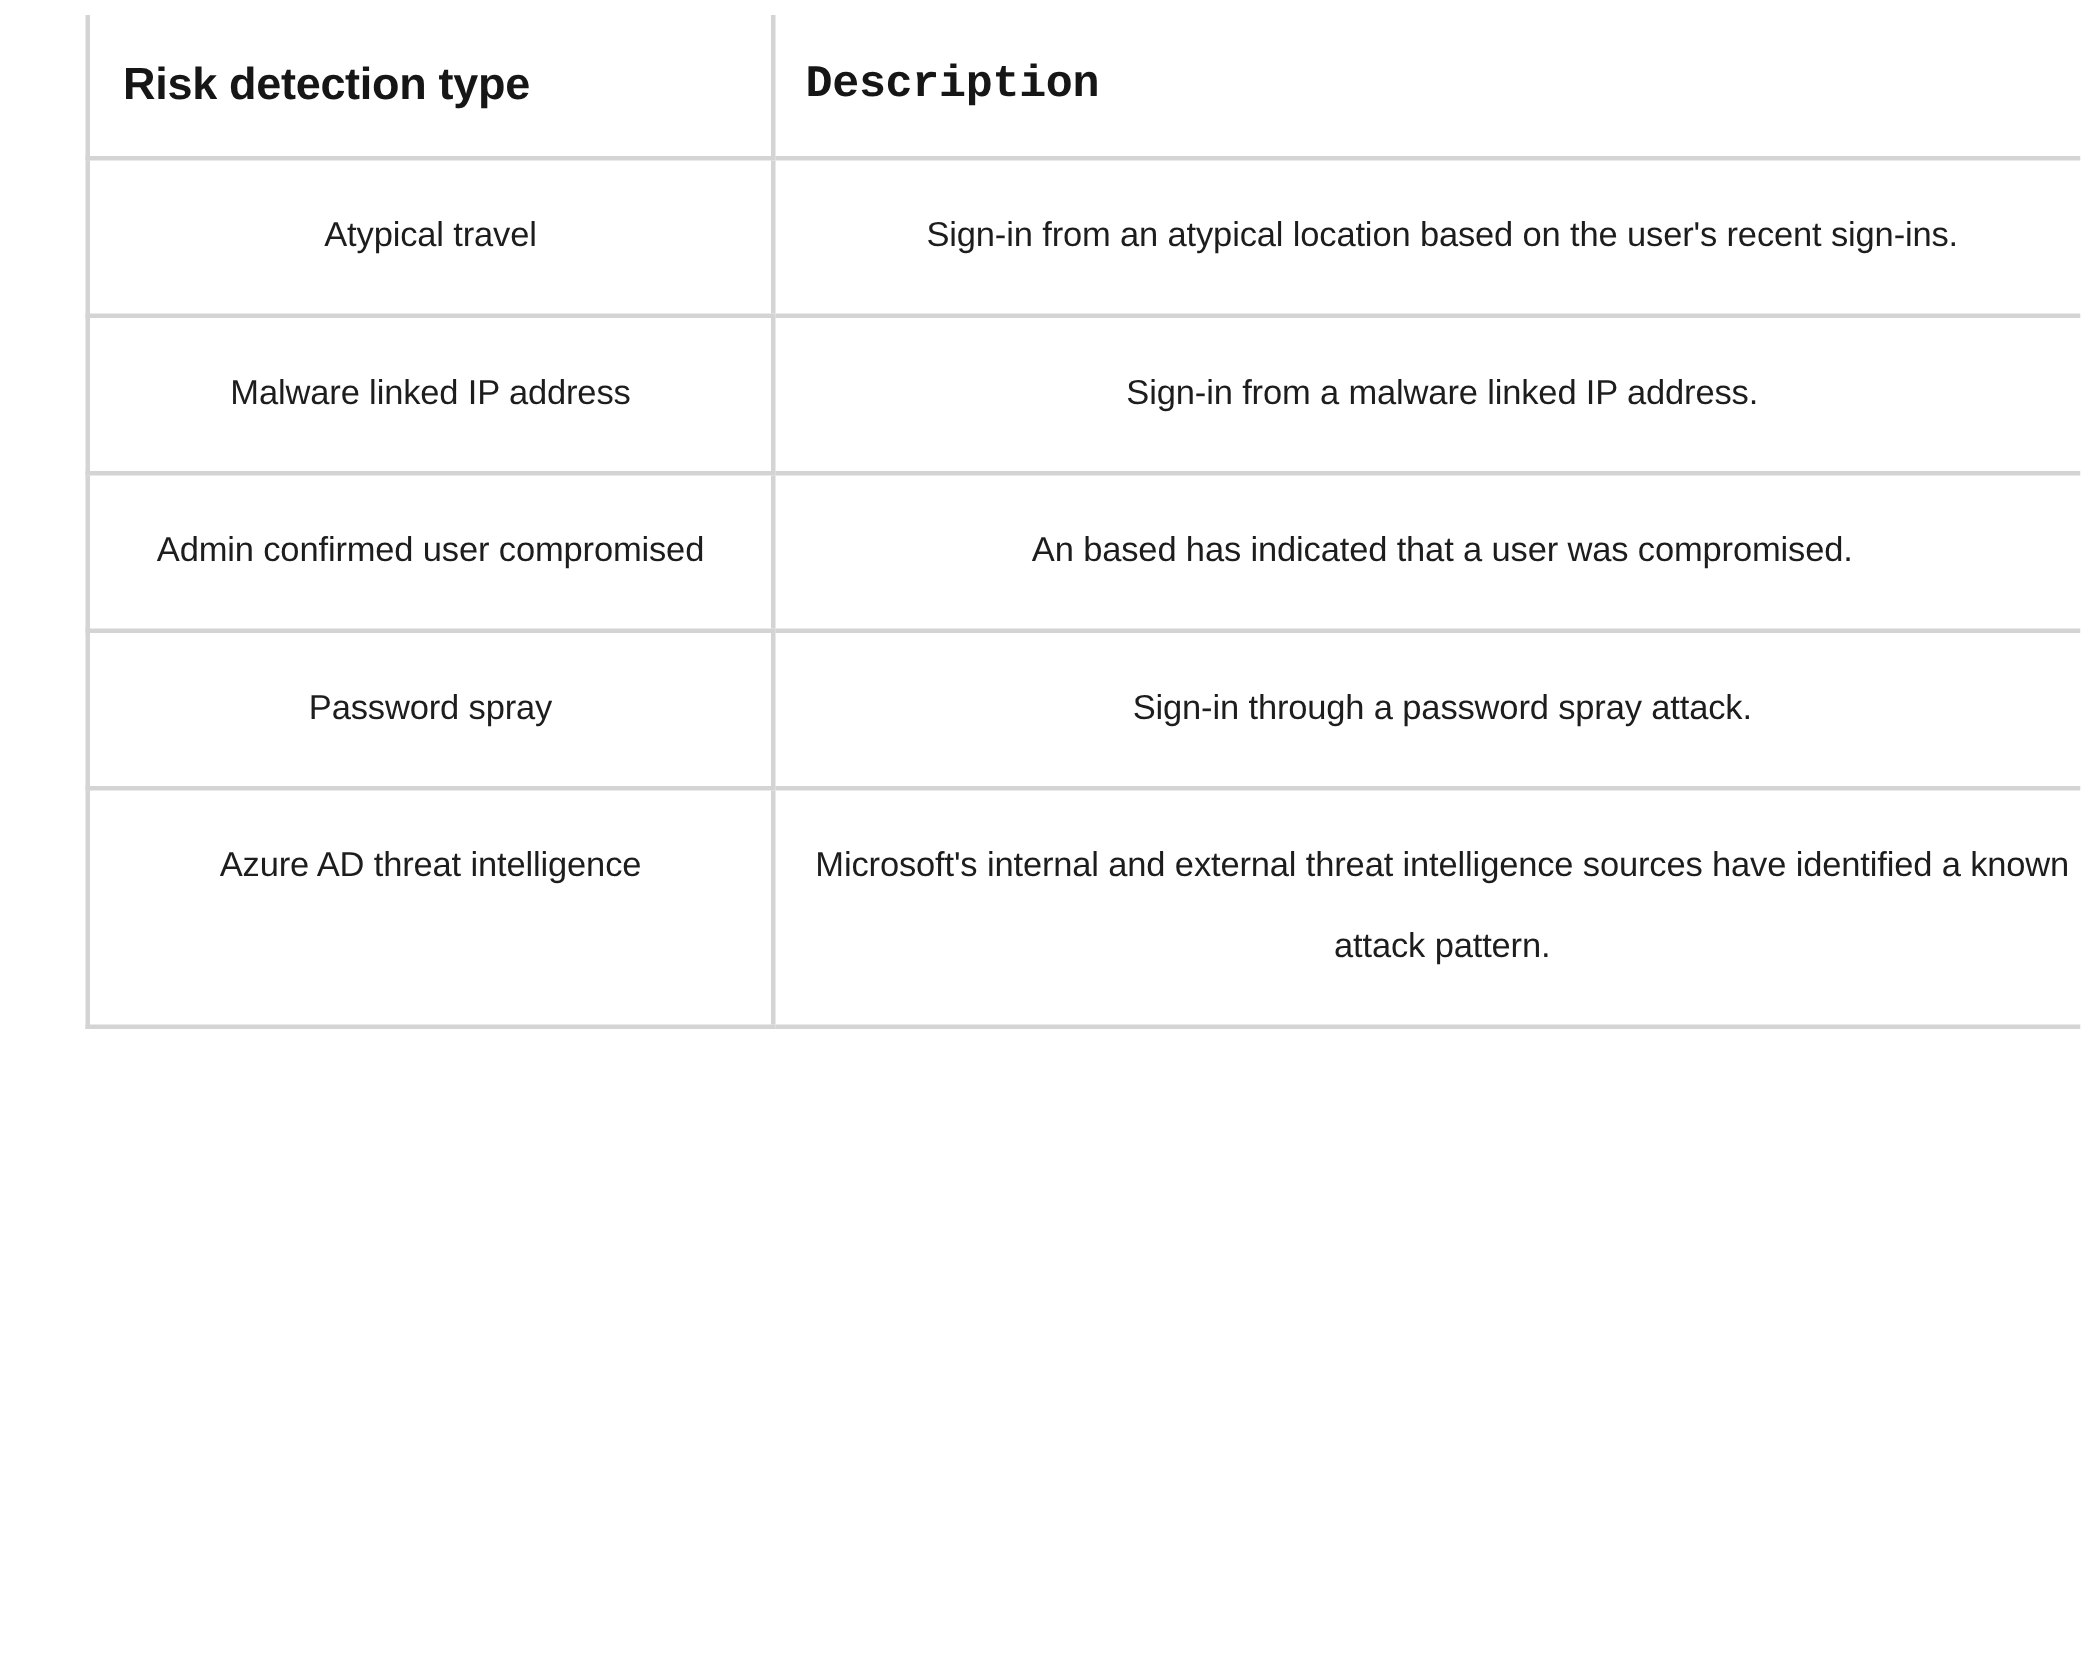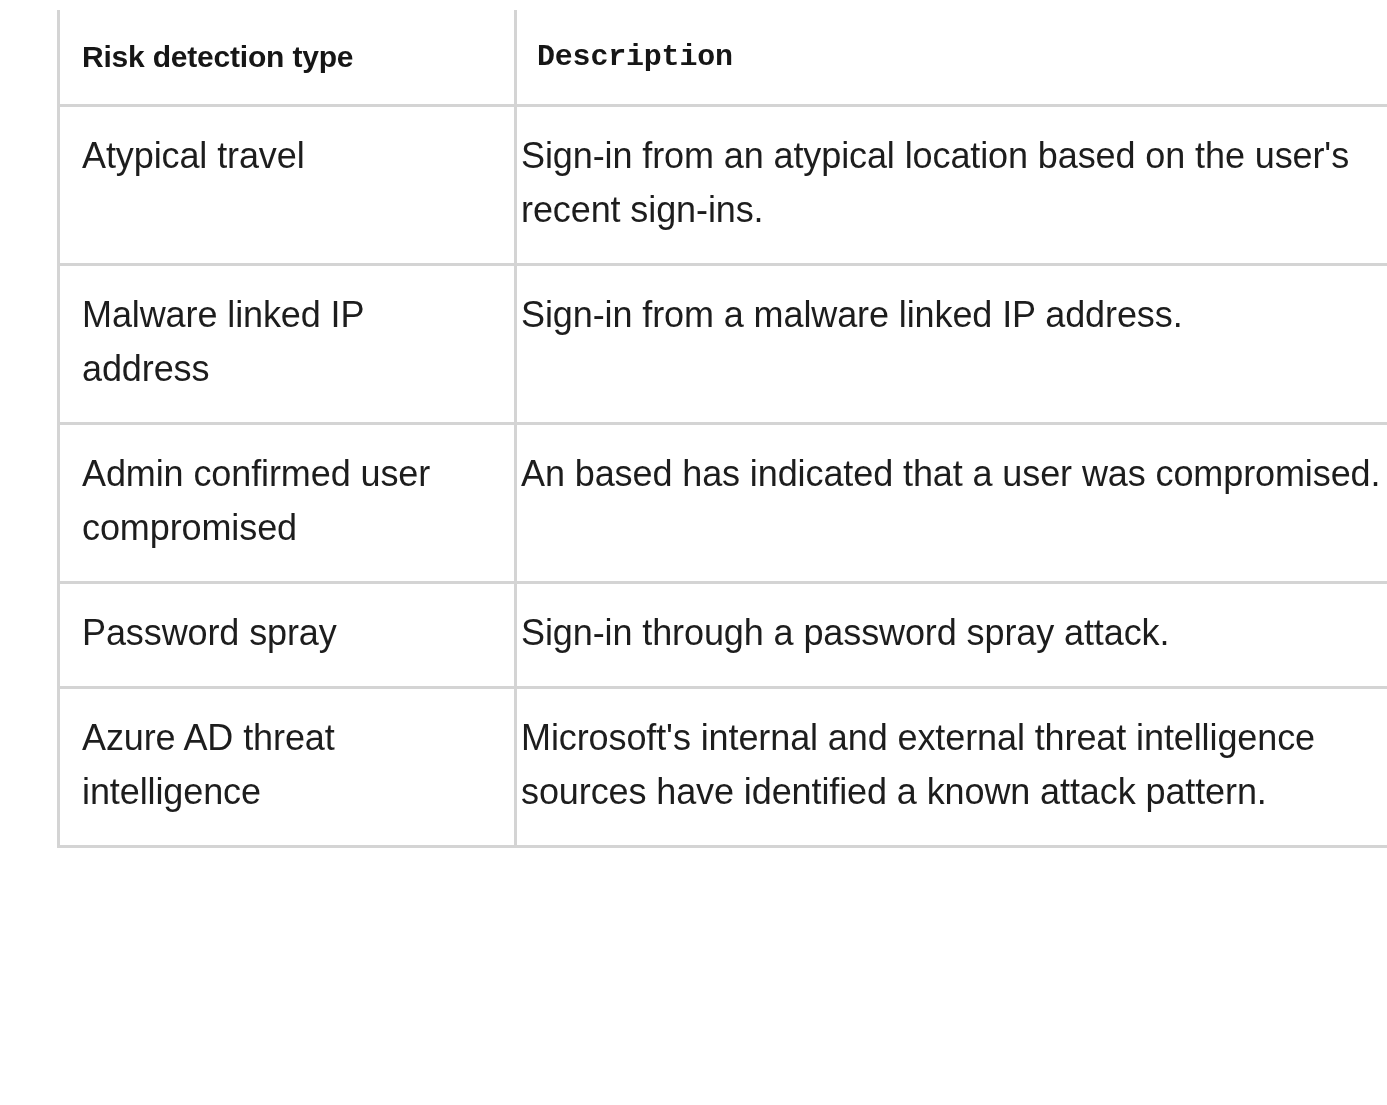--- a/index.html
+++ b/index.html
@@ -57,23 +57,23 @@
   }
   table.risk-table thead th.last-col {
     border-right: 3px solid #d4d4d4;
     font-family: Liberation Mono, monospace;
   }
   table.risk-table thead th.first-col {
     padding-left: 22px;
   }
 
   table.risk-table tbody td {
-    text-align: left;
+    text-align: center;
     vertical-align: top;
-    font-size: 36px;
+    font-size: 23px;
     line-height: 54px;
     color: #1d1d1d;
     padding: 22px 22px 26px 20px;
     border-bottom: 3px solid #d4d4d4;
     border-left: 3px solid #d4d4d4;
     box-sizing: border-box;
     letter-spacing: -0.1px;
   }
   table.risk-table tbody td.last-col {
     border-right: 3px solid #d4d4d4;

